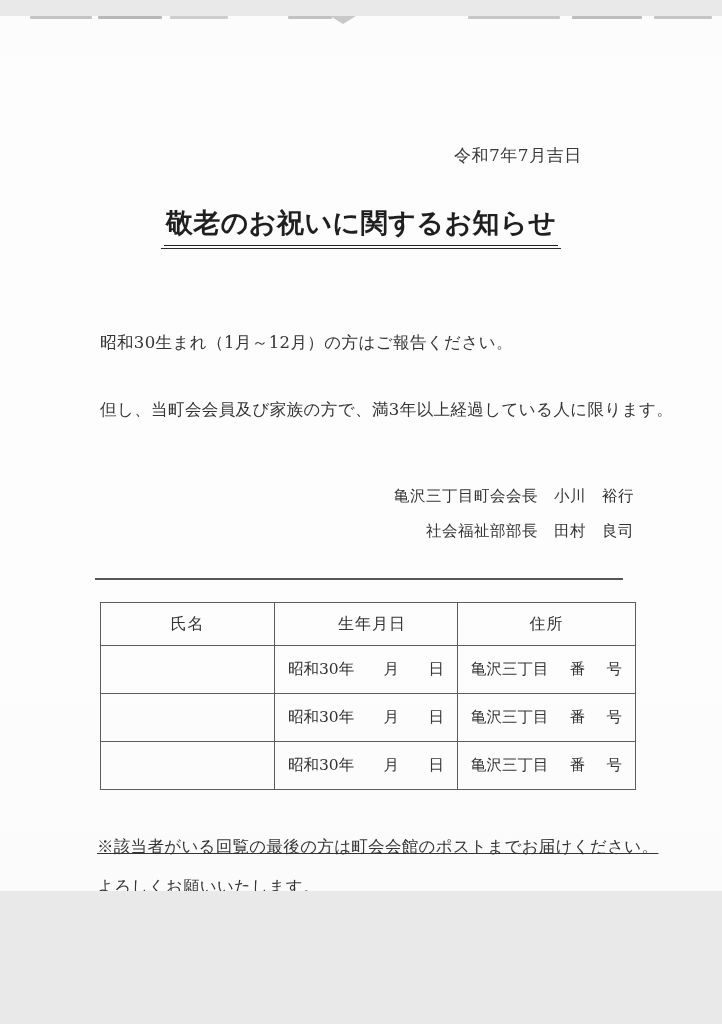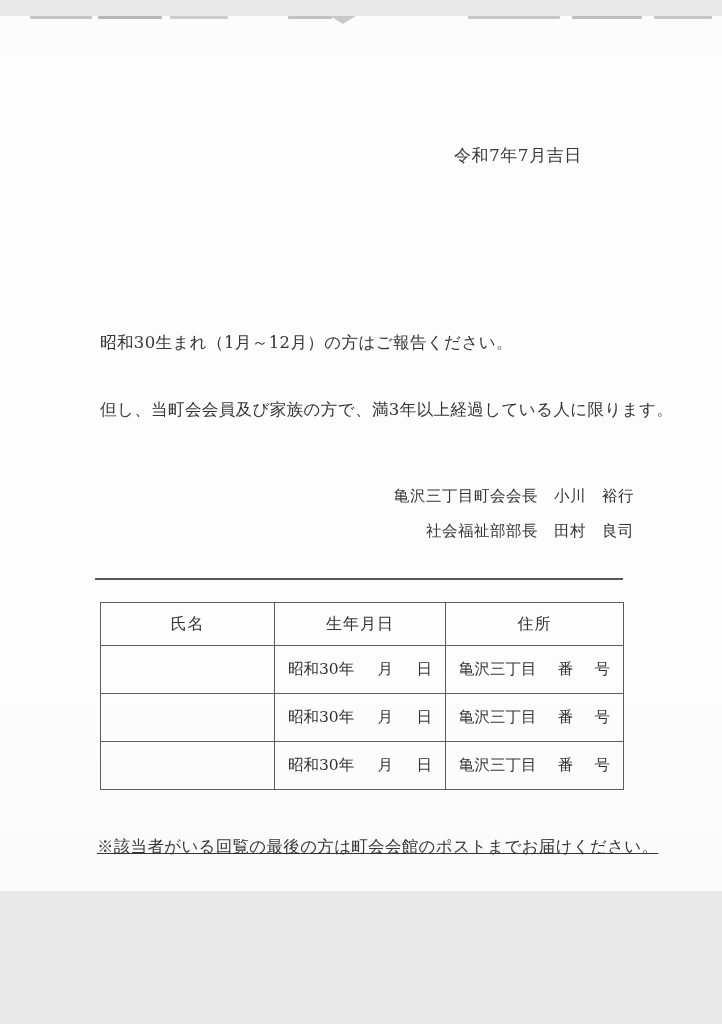--- a/index.html
+++ b/index.html
@@ -77,21 +77,21 @@
     table-layout: fixed;
     font-size: 15.5px;
     color: #333;
   }
   .report-table td, .report-table th {
     border: 1px solid #5c5c5c;
     padding: 0;
     font-weight: normal;
   }
   .report-table .col-name  { width: 173px; }
-  .report-table .col-birth { width: 170px; }
+  .report-table .col-birth { width: 170px; padding-left: 12px; }
   .report-table .col-addr  { width: 177px; }
   .report-table thead th { height: 42px; text-align: center; font-size: 16px; letter-spacing: 1px; }
   .report-table tbody td { height: 47px; }
   .cell-spread {
     display: flex; justify-content: space-between; align-items: center;
     padding: 0 13px; white-space: nowrap;
   }
   .note {
     font-size: 16.5px; letter-spacing: 0.3px; color: #343434; white-space: nowrap;
   }
@@ -107,20 +107,23 @@
   <div class="scan-seg" style="left:98px;  width:64px;  background:#b8b8b8;"></div>
   <div class="scan-seg" style="left:170px; width:58px;  background:#cdcdcd;"></div>
   <div class="scan-seg" style="left:288px; width:44px;  background:#c2c2c2;"></div>
   <div class="scan-triangle" style="left:330px;"></div>
   <div class="scan-seg" style="left:468px; width:92px;  background:#c7c7c7;"></div>
   <div class="scan-seg" style="left:572px; width:70px;  background:#bdbdbd;"></div>
   <div class="scan-seg" style="left:654px; width:58px;  background:#c5c5c5;"></div>
 
   <div class="abs date-line">令和7年7月吉日</div>
 
+  <div class="abs title-row">
+    <span class="title-outer"><span class="title-inner">敬老のお祝いに関するお知らせ</span></span>
+  </div>
 
   <div class="abs para para-2">昭和30生まれ（1月～12月）の方はご報告ください。</div>
   <div class="abs para para-3">但し、当町会会員及び家族の方で、満3年以上経過している人に限ります。</div>
 
   <div class="abs sig sig-1">亀沢三丁目町会会長　小川　裕行</div>
   <div class="abs sig sig-2">社会福祉部部長　田村　良司</div>
 
   <div class="abs rule"></div>
 
   <table class="abs report-table">
@@ -180,14 +183,15 @@
             <span>亀沢三丁目</span>
             <span>番</span>
             <span>号</span>
           </div>
         </td>
       </tr>
     </tbody>
   </table>
 
   <div class="abs note note-1">※該当者がいる回覧の最後の方は町会会館のポストまでお届けください。</div>
+  <div class="abs note note-2">よろしくお願いいたします。</div>
 
 </div>
 
 </body></html>

